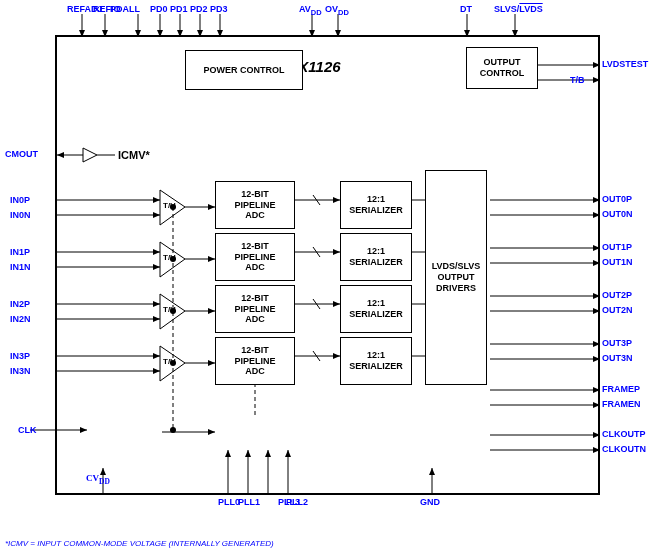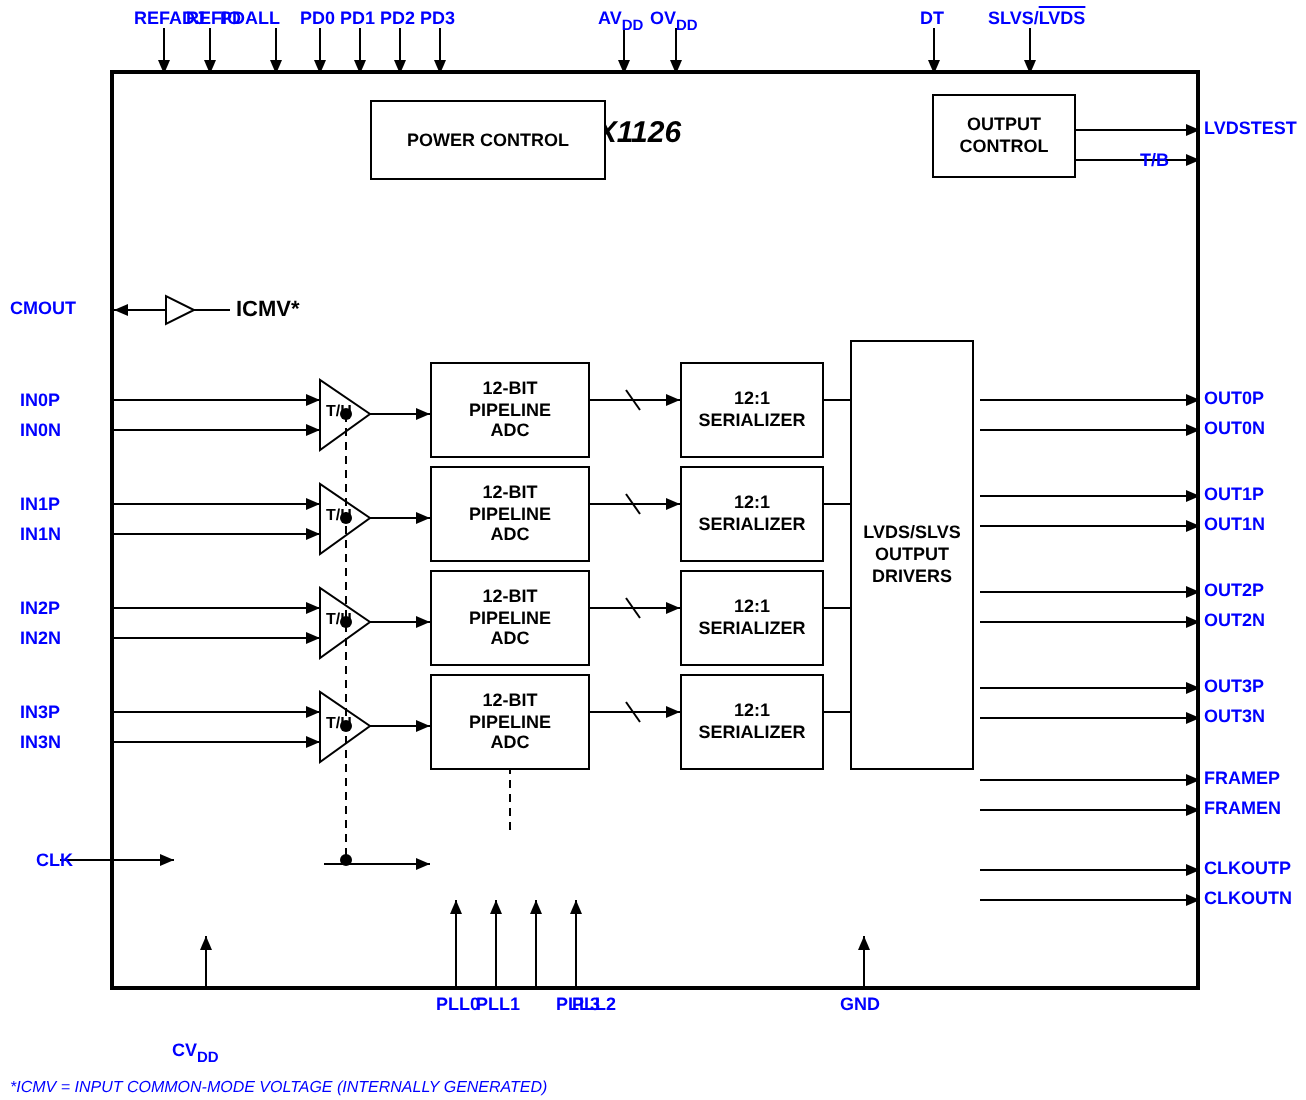--- a/index.html
+++ b/index.html
@@ -321,21 +321,21 @@
   <div class="right-label" style="left:602px;top:257px;">OUT1N</div>
   <div class="right-label" style="left:602px;top:290px;">OUT2P</div>
   <div class="right-label" style="left:602px;top:305px;">OUT2N</div>
   <div class="right-label" style="left:602px;top:338px;">OUT3P</div>
   <div class="right-label" style="left:602px;top:353px;">OUT3N</div>
   <div class="right-label" style="left:602px;top:384px;">FRAMEP</div>
   <div class="right-label" style="left:602px;top:399px;">FRAMEN</div>
   <div class="right-label" style="left:602px;top:429px;">CLKOUTP</div>
   <div class="right-label" style="left:602px;top:444px;">CLKOUTN</div>
 
-  <div class="pin-label" style="left:86px;top:520px;color:#00f;">CV<sub>DD</sub></div>
+  <div class="pin-label" style="left:86px;top:473px;color:#00f;font-family:Liberation Serif, serif;">CV<sub>DD</sub></div>
   <div class="pin-label" style="left:218px;top:497px;color:#00f;">PLL0</div>
   <div class="pin-label" style="left:238px;top:497px;color:#00f;">PLL1</div>
   <div class="pin-label" style="left:258px;top:497px;color:#00f;margin-left:28px;">PLL2</div>
   <div class="pin-label" style="left:278px;top:497px;color:#00f;">PLL3</div>
   <div class="pin-label" style="left:420px;top:497px;color:#00f;">GND</div>
 
   <div class="bottom-note">*ICMV = INPUT COMMON-MODE VOLTAGE (INTERNALLY GENERATED)</div>
 </div>
 
 </body></html>

